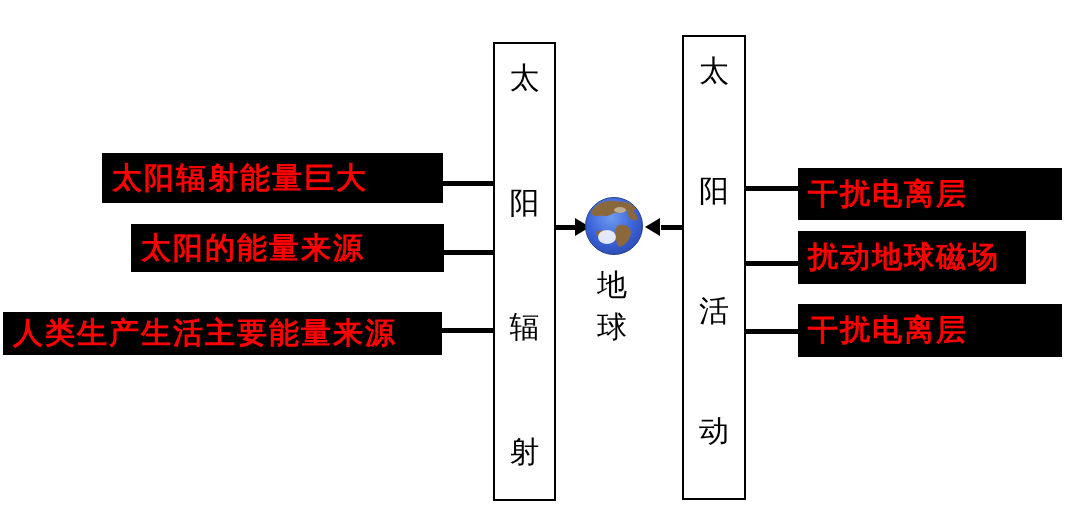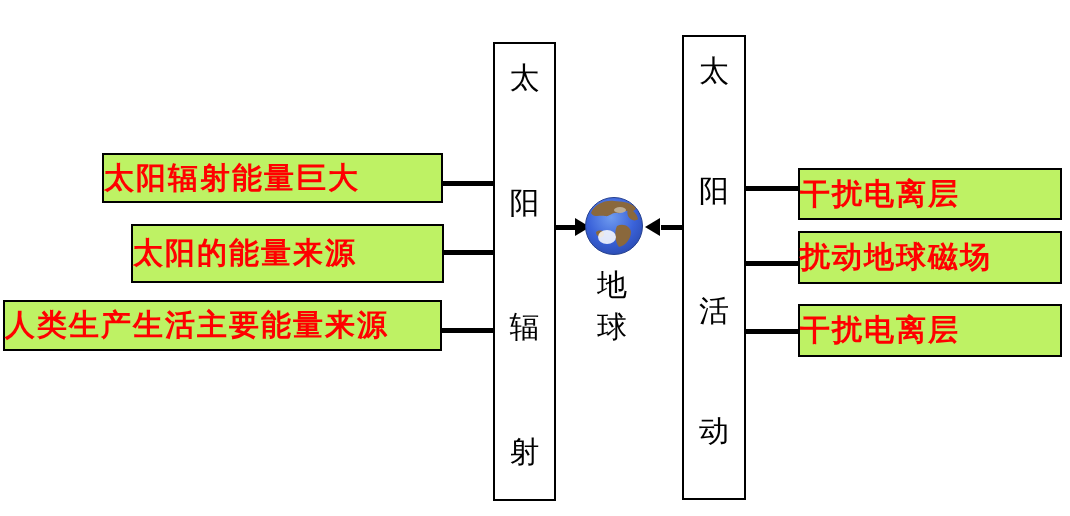--- a/index.html
+++ b/index.html
@@ -1,24 +1,24 @@
 <!DOCTYPE html>
 <html><head>
 <meta charset="utf-8">
 <style>
   html,body{margin:0;padding:0;background:#ffffff;}
   .canvas{
     position:relative;width:1070px;height:516px;background:#ffffff;
     font-family:"Liberation Sans","DejaVu Sans",sans-serif;overflow:hidden;
   }
   .rbox{
-    position:absolute;box-sizing:border-box;background:#bef264;
+    position:absolute;box-sizing:border-box;background:#000000;
     border:2px solid #000000;color:#ff0000;font-weight:700;
     font-size:30px;letter-spacing:2px;white-space:nowrap;
-    display:flex;align-items:center;padding-left:0;
+    display:flex;align-items:center;padding-left:8px;
   }
   .vcol{
     position:absolute;box-sizing:border-box;background:#ffffff;
     border:2px solid #000000;color:#000000;font-size:30px;
     display:flex;flex-direction:column;justify-content:space-between;
     align-items:center;
   }
   .vcol-left{padding:14px 0 26px;}
   .vcol-right{padding:14px 0 46px;}
   .hline{position:absolute;height:5px;background:#000000;}
@@ -33,25 +33,25 @@
     border-right:15px solid #000000;
   }
   .earth-icon{position:absolute;left:584px;top:196px;width:60px;height:60px;}
   .earth-label{
     position:absolute;left:582px;top:264px;width:60px;text-align:center;
     color:#000000;font-size:30px;
   }
   .earth-label span{display:block;line-height:42px;}
   
   .lbox1{left:102px;top:153px;width:341px;height:50px;}
-  .lbox2{left:131px;top:224px;width:313px;height:59px;}
-  .lbox3{left:3px;top:300px;width:439px;height:51px;font-family:Liberation Serif, serif;}
+  .lbox2{left:131px;top:224px;width:313px;height:48px;}
+  .lbox3{left:3px;top:312px;width:439px;height:43px;font-family:Liberation Serif, serif;}
   
   .rbx1{left:798px;top:168px;width:264px;height:52px;}
-  .rbx2{left:798px;top:231px;width:264px;height:53px;}
+  .rbx2{left:798px;top:231px;width:228px;height:53px;}
   .rbx3{left:798px;top:304px;width:264px;height:53px;}
   
   .col-left{left:493px;top:42px;width:63px;height:459px;}
   .col-right{left:682px;top:35px;width:64px;height:465px;}
   
   .lc1{left:443px;top:181px;width:52px;}
   .lc2{left:444px;top:250px;width:51px;}
   .lc3{left:442px;top:328px;width:53px;}
   .rc1{left:746px;top:186px;width:52px;}
   .rc2{left:746px;top:261px;width:52px;}

